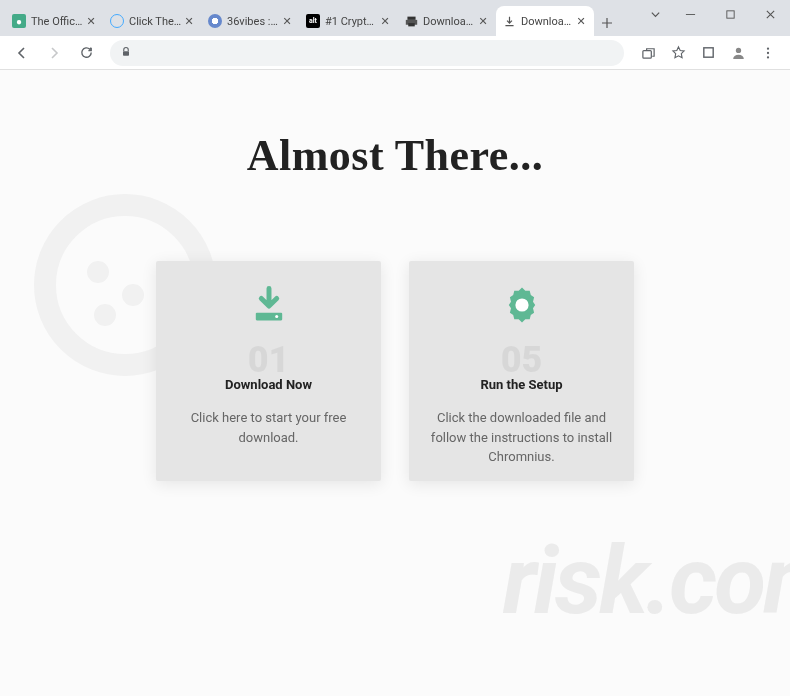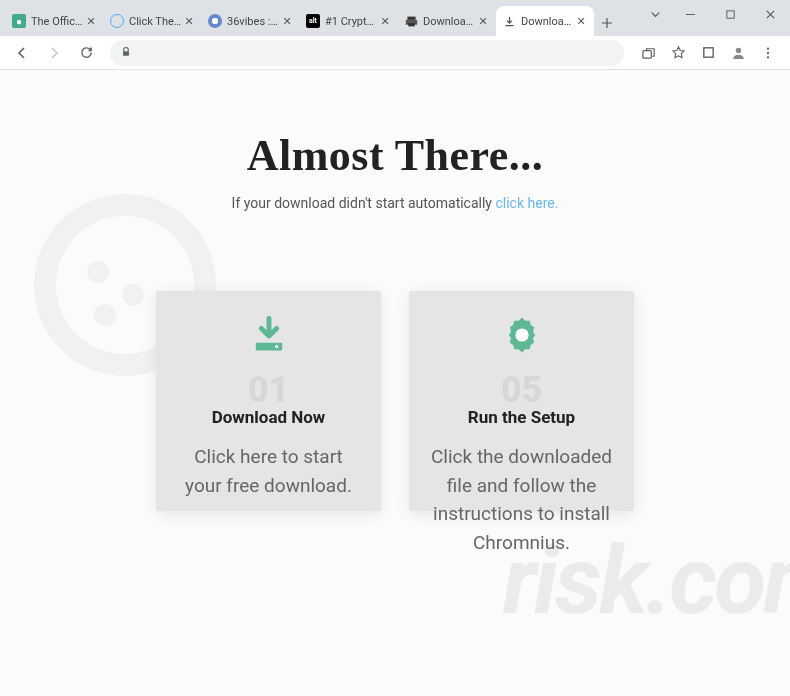--- a/index.html
+++ b/index.html
@@ -211,30 +211,30 @@
     
     .card-number {
       position: absolute;
       top: 78px;
       font-size: 36px;
       font-weight: 900;
       color: rgba(0,0,0,0.06);
     }
     
     .card-title {
-      font-size: 17px;
+      font-size: 13px;
       font-weight: 700;
       color: #222;
       margin-top: 34px;
       position: relative;
       z-index: 2;
     }
     
     .card-desc {
-      font-size: 19px;
+      font-size: 13px;
       color: #666;
       margin-top: 16px;
       line-height: 1.5;
       text-align: center;
     }
   </style>
 </head>
 <body>
 
 <div class="window-controls">
@@ -371,23 +371,20 @@
     <circle cx="105" cy="105" r="80" fill="none" stroke="#b0b0b0" stroke-width="22"></circle>
     <circle cx="78" cy="92" r="11" fill="#b0b0b0"></circle>
     <circle cx="113" cy="115" r="11" fill="#b0b0b0"></circle>
     <circle cx="85" cy="135" r="11" fill="#b0b0b0"></circle>
     <line x1="165" y1="165" x2="255" y2="255" stroke="#b0b0b0" stroke-width="30" stroke-linecap="round"></line>
   </svg>
   <div class="watermark-text">risk.com</div>
 
   <div class="content-wrap">
     <h1 class="page-title">Almost There...</h1>
-    <p class="subtitle">
-      <span>If your download didn't start automatically </span><a href="#">click here.</a>
-    </p>
 
     <div class="cards">
       <div class="card">
         <div class="card-icon">
           <svg width="44" height="44" viewBox="0 0 40 40">
             <path d="M20 5v16M13 14l7 7 7-7" stroke="currentColor" stroke-width="4.5" fill="none" stroke-linecap="round" stroke-linejoin="round"></path>
             <rect x="8" y="27" width="24" height="7" rx="1" fill="currentColor"></rect>
             <circle cx="27" cy="30.5" r="1.4" fill="#fff"></circle>
           </svg>
         </div>

